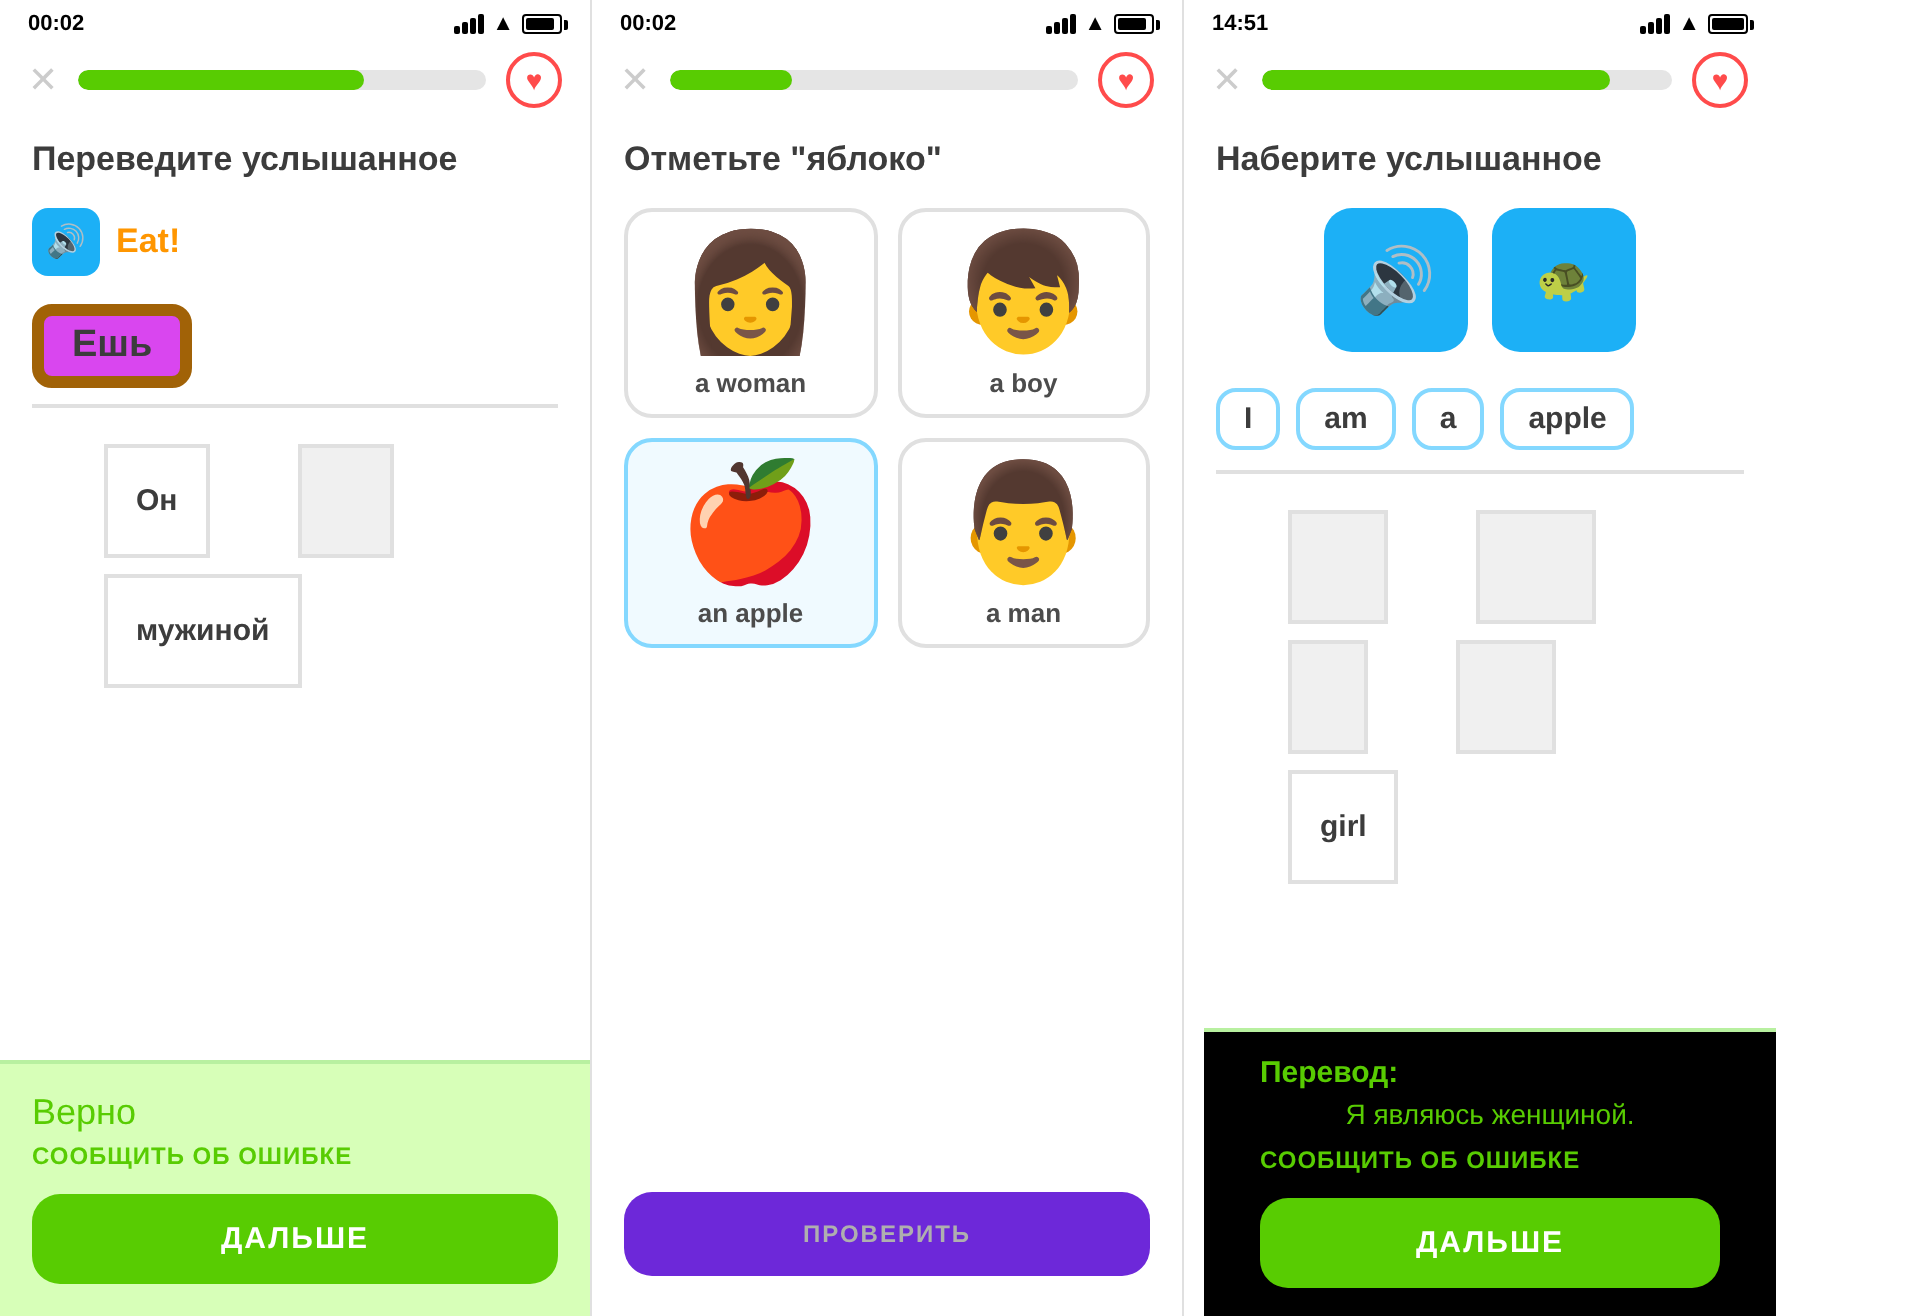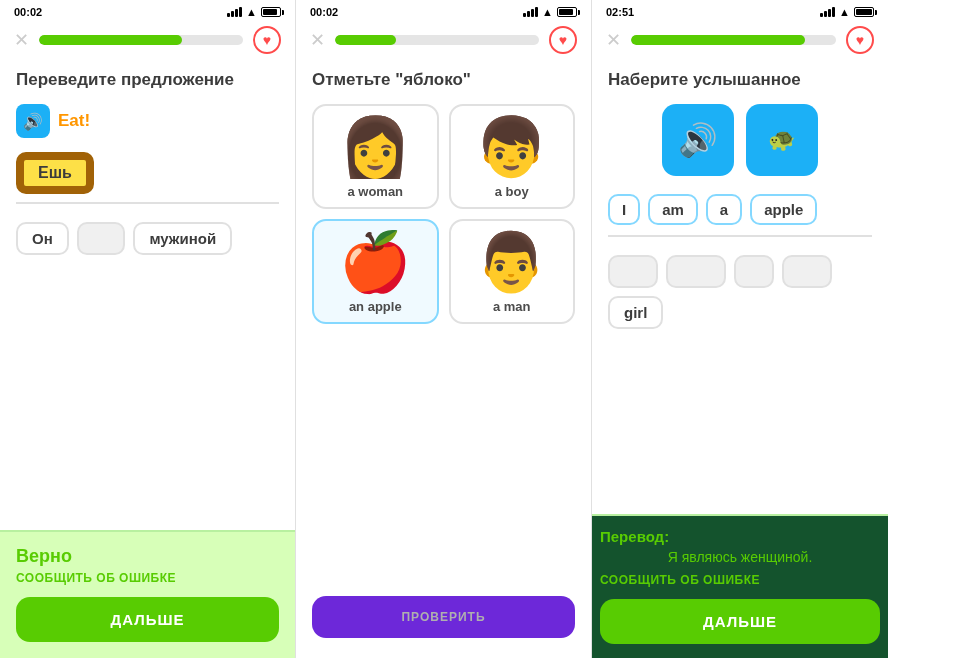--- a/index.html
+++ b/index.html
@@ -122,62 +122,63 @@
       color: #ff9600;
     }
     .answer-box {
       border-bottom: 2px solid #e0e0e0;
       padding-bottom: 8px;
       margin-bottom: 14px;
       min-height: 40px;
     }
     .answer-token {
       display: inline-block;
-      border: 8px solid #a16207;
+      border: 6px solid #a16207;
       border-radius: 10px;
       padding: 4px 14px;
-      font-size: 16px;
+      font-size: 19px;
       font-weight: 600;
       color: #3c3c3c;
-      background: #fde047;
+      background: #d946ef;
     }
     .word-bank {
       display: flex;
       flex-wrap: wrap;
       gap: 8px;
       margin-top: 4px;
     }
     .word-token {
       border: 2px solid #e0e0e0;
-      border-radius: 10px;
-      padding: 6px 14px;
+      border-radius: 0;
+      padding: 18px 14px;
       font-size: 15px;
       font-weight: 600;
       color: #3c3c3c;
       background: #fff;
       cursor: pointer;
+      margin-left: 36px;
     }
     .word-token.greyed {
       background: #f0f0f0;
       color: #ccc;
       border-color: #e0e0e0;
     }
     .bottom-panel {
       background: #d7ffb8;
       border-top: 2px solid #b8f0a0;
       padding: 14px 16px 16px;
       margin-top: auto;
     }
     .bottom-panel.correct {
       background: #d7ffb8;
       border-top-color: #b8f0a0;
     }
     .result-label {
       font-size: 18px;
-      font-weight: 700;
+      font-weight: 400;
       color: #58cc02;
       margin-bottom: 4px;
     }
     .report-link {
       font-size: 12px;
       font-weight: 700;
       color: #58cc02;
       text-transform: uppercase;
       letter-spacing: 0.5px;
       margin-bottom: 12px;
@@ -277,24 +278,25 @@
     .placed-token {
       border: 2px solid #84d8ff;
       border-radius: 10px;
       padding: 5px 12px;
       font-size: 15px;
       font-weight: 600;
       color: #3c3c3c;
       background: #fff;
     }
     .translation-box {
-      background: #14532d;
+      background: #000000;
       border-top: 2px solid #b8f0a0;
-      padding: 12px 8px 14px;
+      padding: 12px 28px 14px;
       margin-top: 4px;
+      margin-left: 10px;
     }
     .translation-title {
       font-size: 15px;
       font-weight: 800;
       color: #58cc02;
       margin-bottom: 4px;
     }
     .translation-text {
       font-size: 14px;
       color: #58cc02;
@@ -328,21 +330,21 @@
 
   <div class="top-bar">
     <span class="close-btn">✕</span>
     <div class="progress-bar-bg">
       <div class="progress-bar-fill" style="width:70%"></div>
     </div>
     <div class="heart-icon">♥</div>
   </div>
 
   <div class="panel-content">
-    <div class="exercise-title">Переведите предложение</div>
+    <div class="exercise-title">Переведите услышанное</div>
     <div class="audio-prompt">
       <div class="speaker-btn">🔊</div>
       <span class="prompt-text">Eat!</span>
     </div>
     <div class="answer-box">
       <span class="answer-token">Ешь</span>
     </div>
     <div class="word-bank">
       <span class="word-token">Он</span>
       <span class="word-token greyed">&nbsp;&nbsp;&nbsp;&nbsp;</span>
@@ -401,21 +403,21 @@
       </div>
     </div>
   </div>
   <div style="padding: 0 16px 20px;">
     <button class="check-btn">ПРОВЕРИТЬ</button>
   </div>
 </div>
 
 <div class="phone-panel" style="border-right:none;">
   <div class="status-bar">
-    <span>02:51</span>
+    <span>14:51</span>
     <div class="status-icons">
       <div class="signal-bars">
         <div class="signal-bar" style="height:4px"></div>
         <div class="signal-bar" style="height:6px"></div>
         <div class="signal-bar" style="height:8px"></div>
         <div class="signal-bar" style="height:10px"></div>
       </div>
       <span class="wifi-icon">▲</span>
       <div class="battery-icon">
           <div class="battery-fill" style="width:90%;background:#000;"></div>

